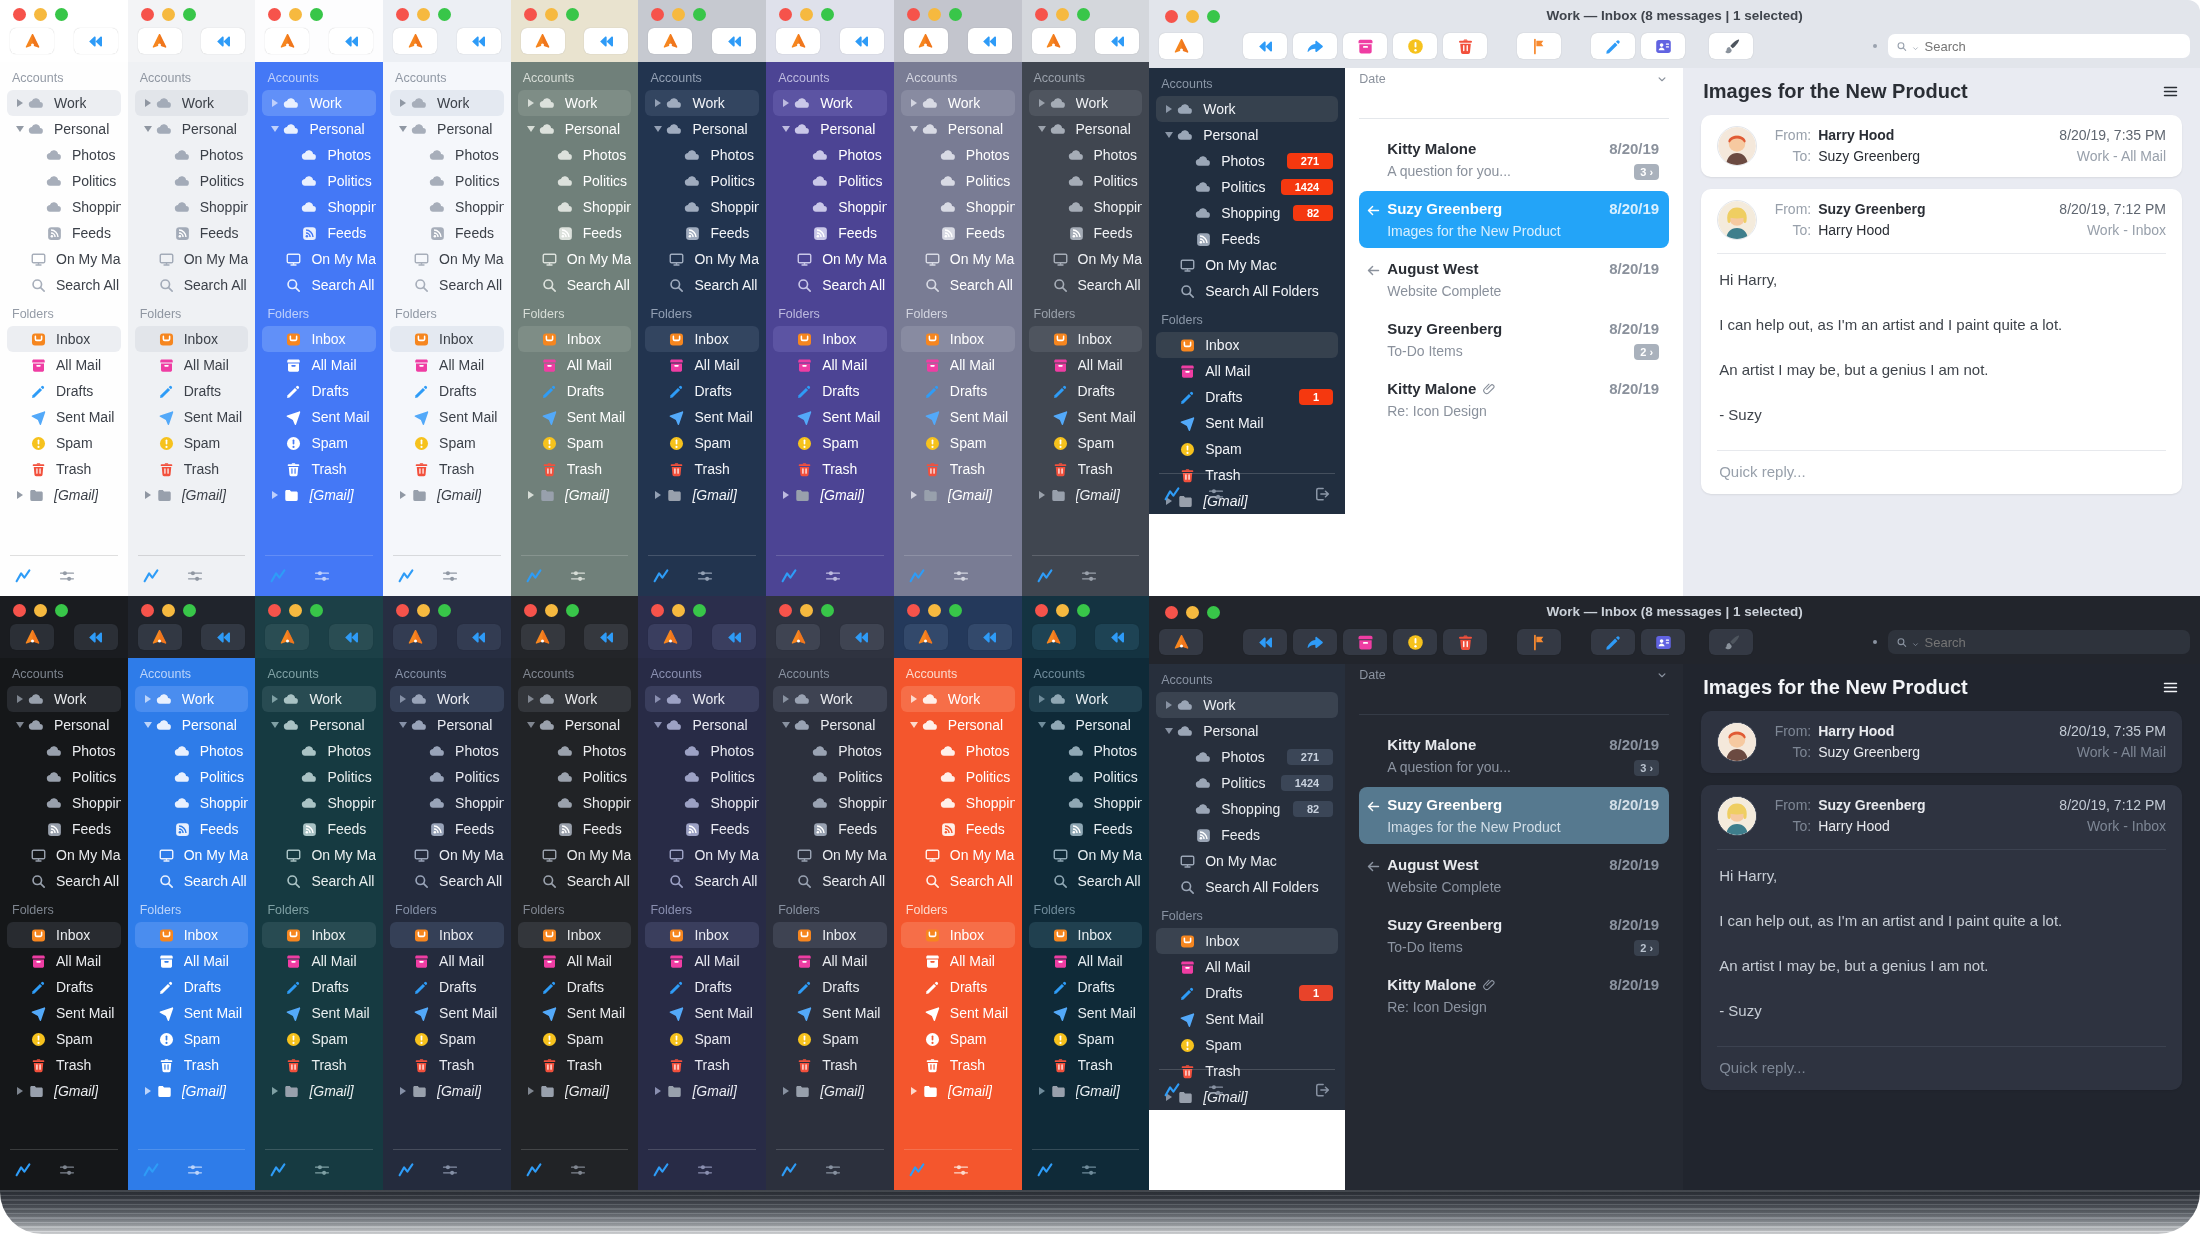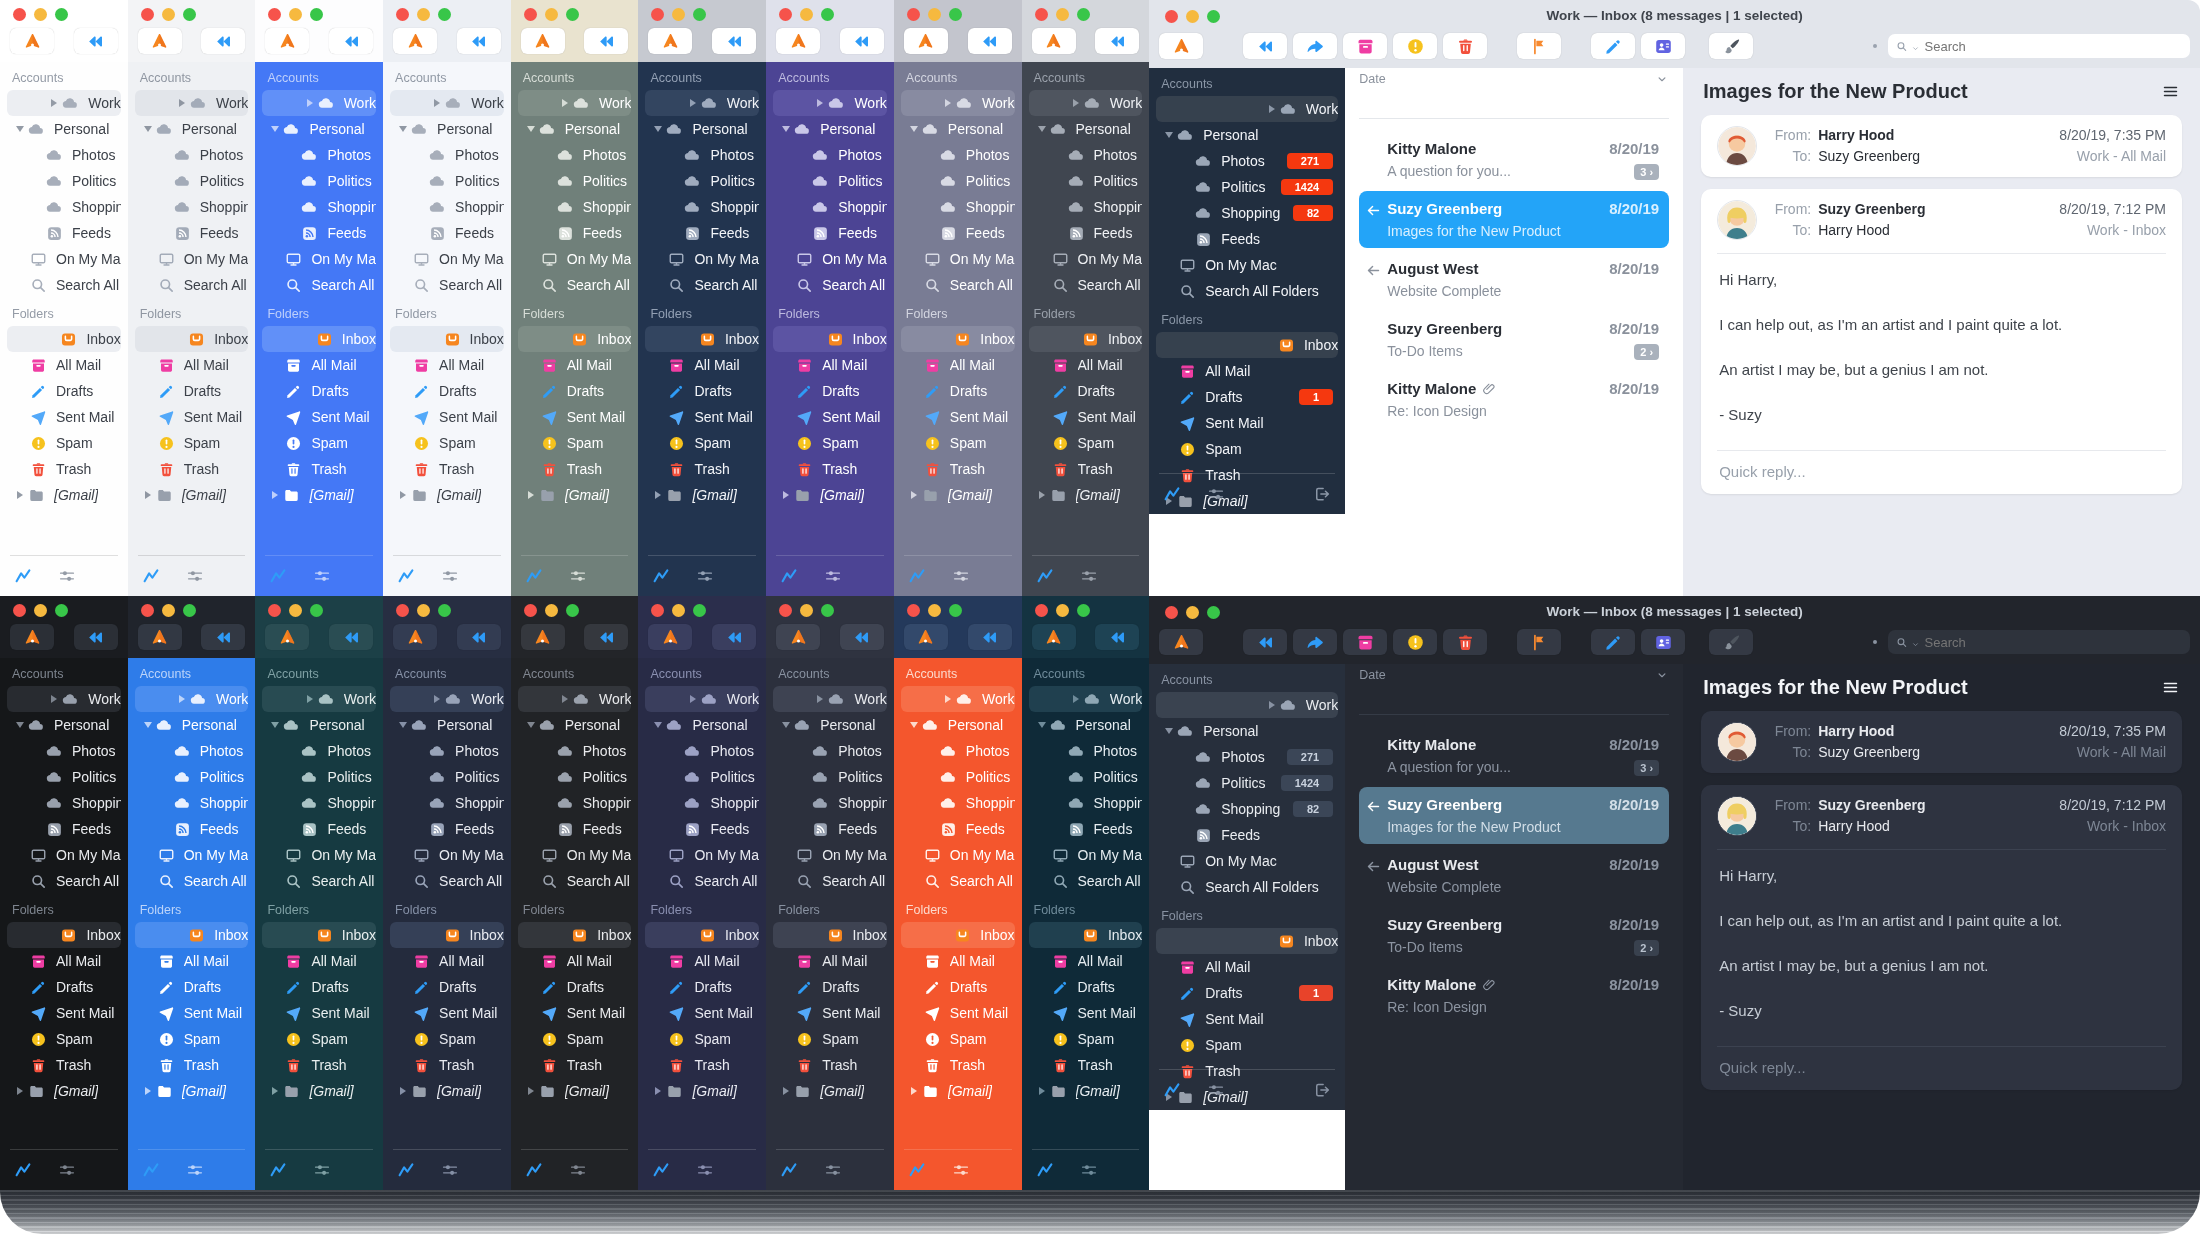--- a/index.html
+++ b/index.html
@@ -17,21 +17,21 @@
   .lights{display:flex;gap:8px;align-items:center;height:14px;padding-left:3px;}
   .dot{width:13px;height:13px;border-radius:50%;}
   .btnrow{display:flex;justify-content:space-between;margin-top:7px;}
   .tbtn{width:44px;height:26px;border-radius:6px;background:var(--btn);display:flex;align-items:center;justify-content:center;box-shadow:0 0 1px rgba(0,0,0,.25);}
   .tbtn svg{width:19px;height:19px;display:block;}
 
   
   .sb{flex:1;background:var(--bg);color:var(--tx);overflow:hidden;display:flex;flex-direction:column;position:relative;}
   .sechdr{font-size:12.5px;color:var(--mut);padding:9px 12px 5px;white-space:nowrap;overflow:hidden;}
   .srow{height:26px;flex:0 0 26px;display:flex;align-items:center;margin:0 7px;border-radius:6px;font-size:14px;white-space:nowrap;overflow:hidden;}
-  .srow.sel{background:var(--sel);justify-content:flex-end;}
+  .srow.sel{background:var(--sel);}
   .lv0{padding-left:5px;} .lv1{padding-left:39px;} .lv2{padding-left:23px;}
   .disc{width:16px;flex:0 0 16px;display:flex;justify-content:center;align-items:center;color:var(--mut);}
   .tri-r{width:0;height:0;border-left:6px solid currentColor;border-top:4.5px solid transparent;border-bottom:4.5px solid transparent;}
   .tri-d{width:0;height:0;border-top:6px solid currentColor;border-left:4.5px solid transparent;border-right:4.5px solid transparent;}
   .sicon{width:17px;height:17px;flex:0 0 17px;margin-right:9px;display:flex;}
   .sicon svg{width:100%;height:100%;display:block;}
   .slabel{overflow:hidden;white-space:nowrap;}
   .ital{font-style:italic;}
   .sbadge{margin-left:auto;margin-right:5px;font-size:11px;font-weight:700;padding:2px 14px;border-radius:4px;line-height:12px;}
   .sbfoot{position:absolute;bottom:0;left:10px;right:10px;height:40px;border-top:1px solid var(--div);display:flex;align-items:center;gap:26px;padding:0 4px;}

